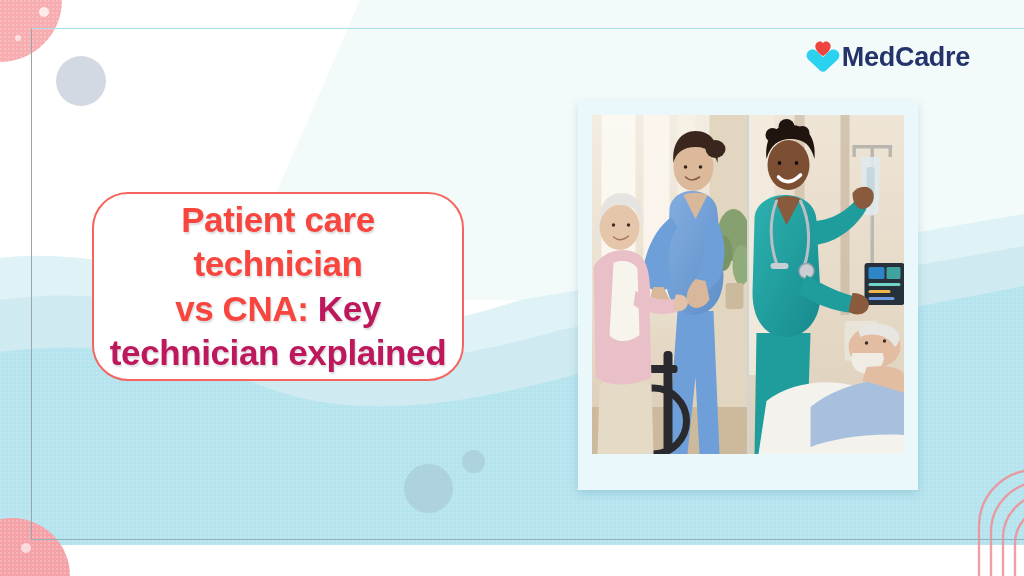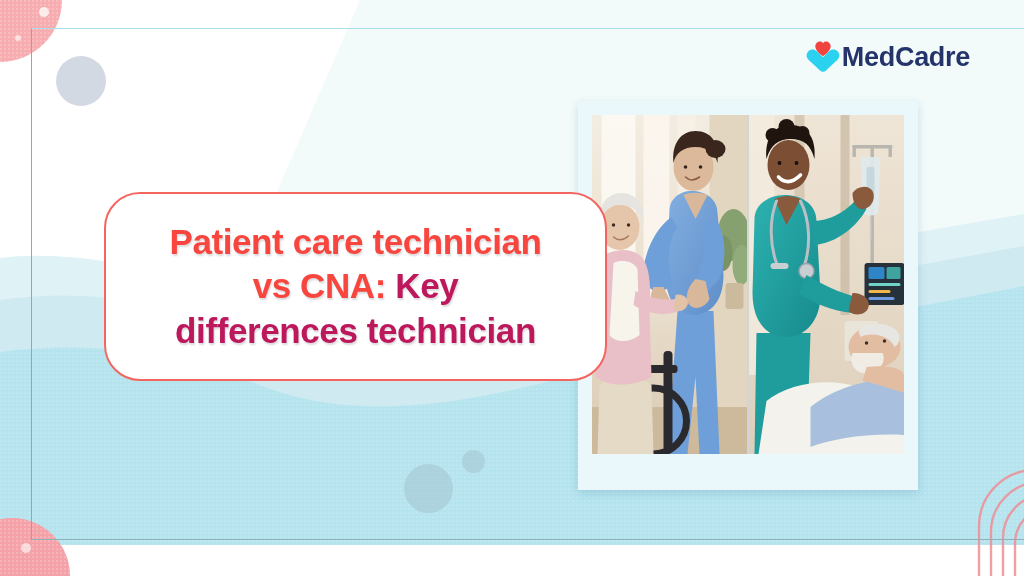--- a/index.html
+++ b/index.html
@@ -97,23 +97,23 @@
     font-weight: bold;
     color: #24346b;
     letter-spacing: -0.3px;
     line-height: 1;
     white-space: nowrap;
   }
 
   
   .title-card {
     position: absolute;
-    left: 104px;
+    left: 92px;
     top: 192px;
-    width: 503px;
+    width: 372px;
     height: 189px;
     background: #ffffff;
     border: 2px solid #f46560;
     border-radius: 36px;
     box-sizing: border-box;
     display: flex;
     align-items: center;
     justify-content: center;
     z-index: 10;
   }
@@ -230,21 +230,21 @@
                C16.5,1.6 17.4,2.3 18,3.2 C18.6,2.3 19.5,1.6 20.9,1.6
                C23.4,1.6 25.7,3.6 25.7,6.6 C25.7,11.6 18,16.2 18,16.2 Z" fill="#f0453f"></path>
     </svg>
     <span class="logo-text">MedCadre</span>
   </div>
 
   <div class="title-card">
     <div class="title-text">
       <span class="t-red">Patient care technician</span><br>
       <span class="t-red">vs CNA:</span><span class="t-navy"> Key</span><br>
-      <span class="t-navy">differences technician</span>
+      <span class="t-navy">technician explained</span>
     </div>
   </div>
 
   <div class="polaroid">
     <div class="polaroid-inner">
 
       <div class="photo">
         <svg viewBox="0 0 156 339" preserveAspectRatio="xMidYMid slice">
           <defs>
             <linearGradient id="lbg" x1="0" y1="0" x2="0" y2="1">

